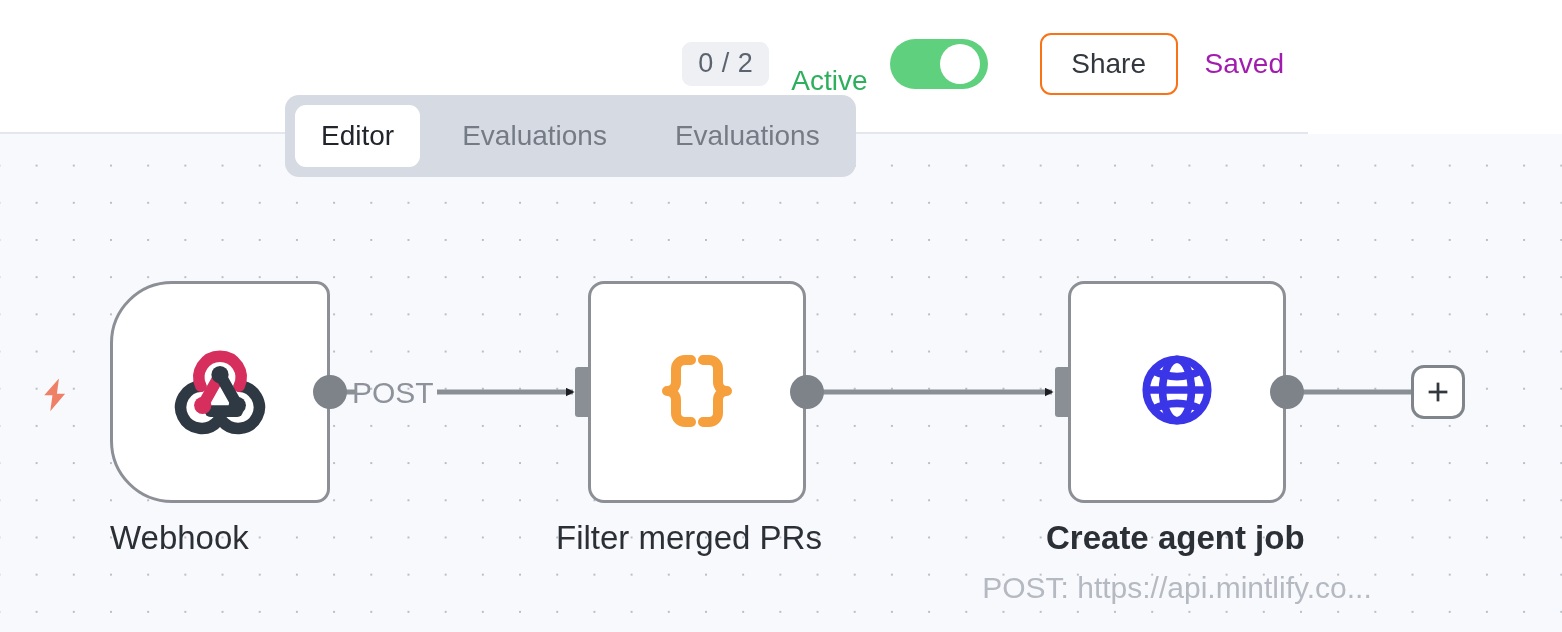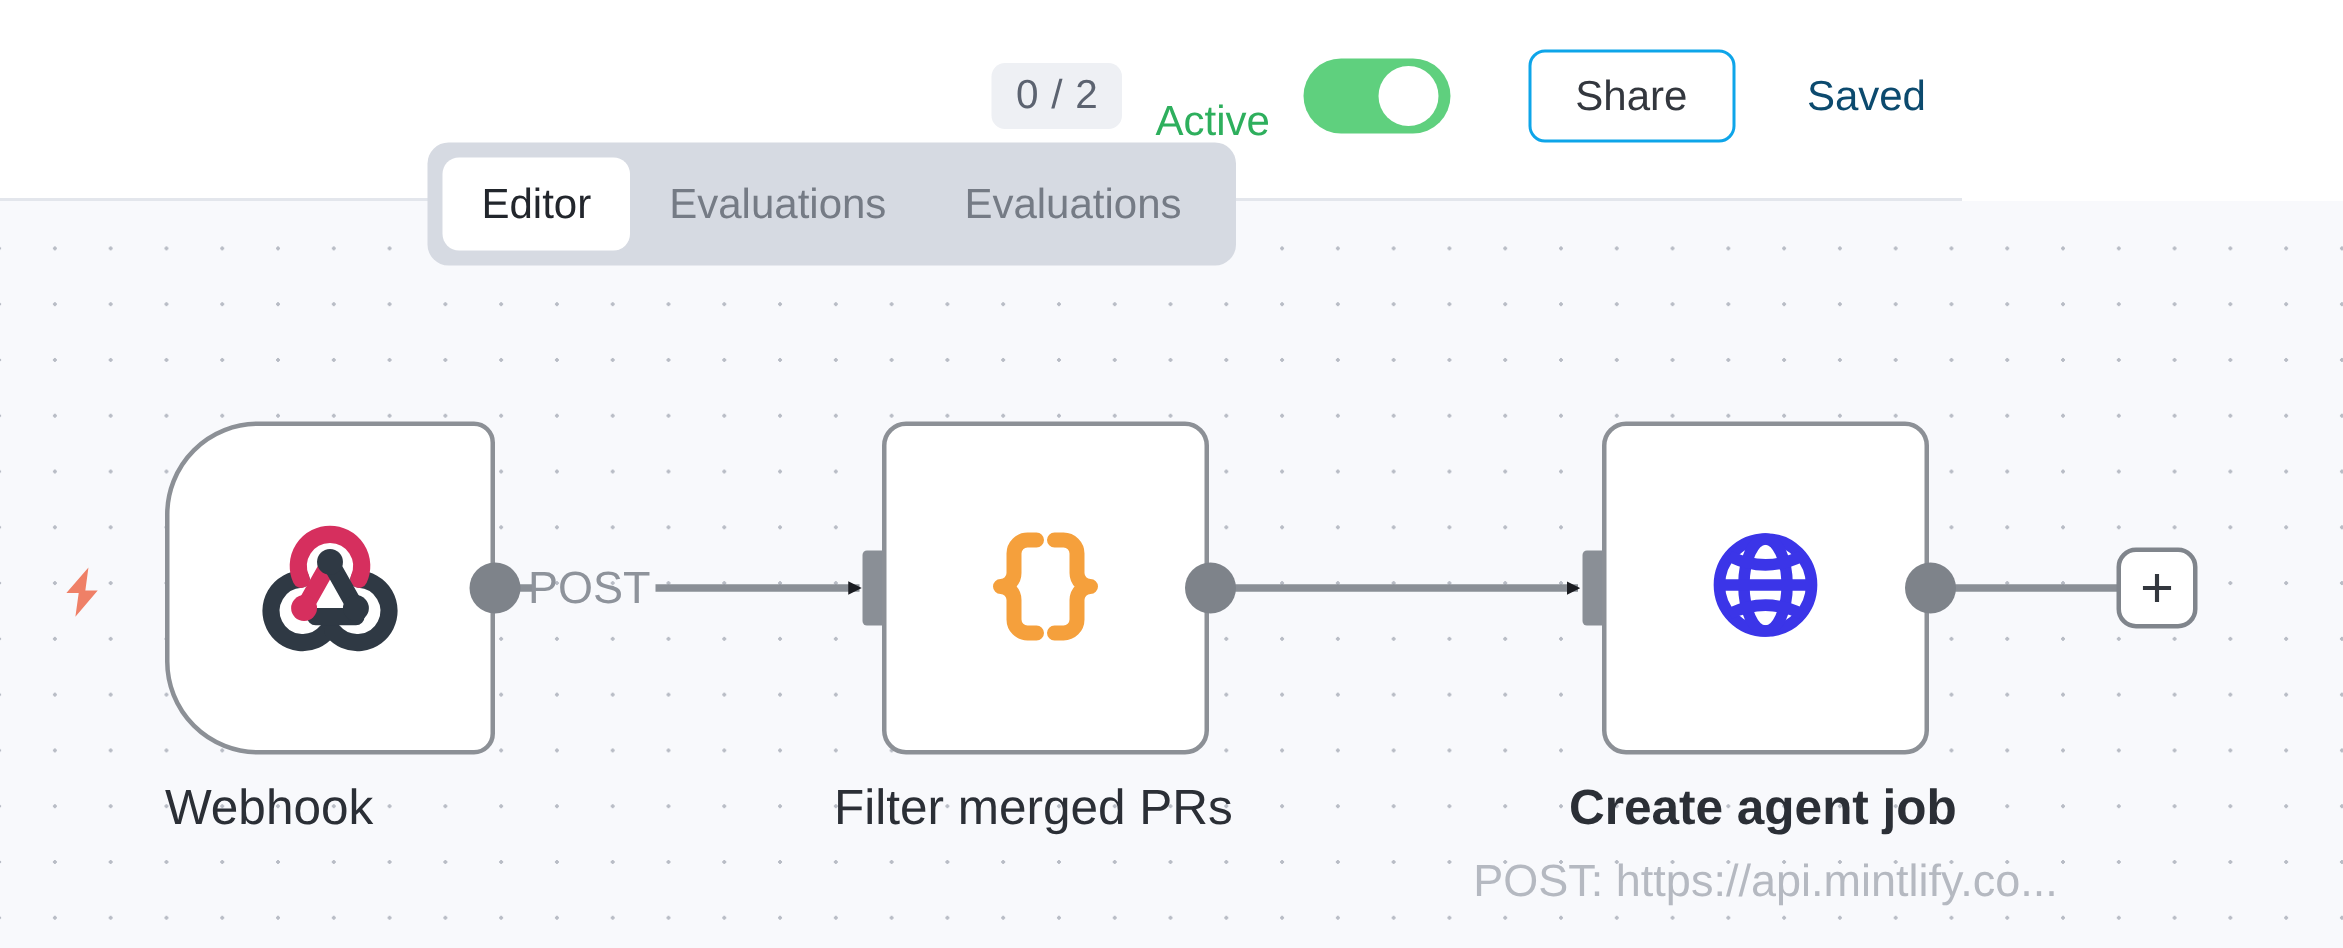--- a/index.html
+++ b/index.html
@@ -71,49 +71,49 @@
     top: 5px; left: 50px;
     width: 40px; height: 40px;
     border-radius: 50%;
     background: #ffffff;
   }
 
   .share-btn {
     margin-left: 52px;
     width: 138px; height: 62px;
     border-radius: 11px;
-    border: 2px solid #0ea5e9;
+    border: 2px solid #f97316;
     background: #ffffff;
     color: #33373e;
     font-size: 28px;
     font-family: "Liberation Sans", sans-serif;
     cursor: pointer;
     display: flex;
     align-items: center;
     justify-content: center;
     padding: 0;
   }
 
   .saved-label {
-    margin-left: 48px;
-    color: #0c4a6e;
+    margin-left: 27px;
+    color: #a21caf;
     font-size: 28px;
   }
 
   
   .tabbar {
     position: absolute;
     left: 285px; top: 95px;
     height: 82px;
     background: #d6dae2;
     border-radius: 14px;
     display: flex;
     align-items: center;
     padding: 10px;
-    gap: 0;
+    gap: 16px;
     z-index: 40;
   }
   .tab {
     height: 62px;
     padding: 0 26px;
     display: flex;
     align-items: center;
     justify-content: center;
     border-radius: 11px;
     font-size: 28px;

